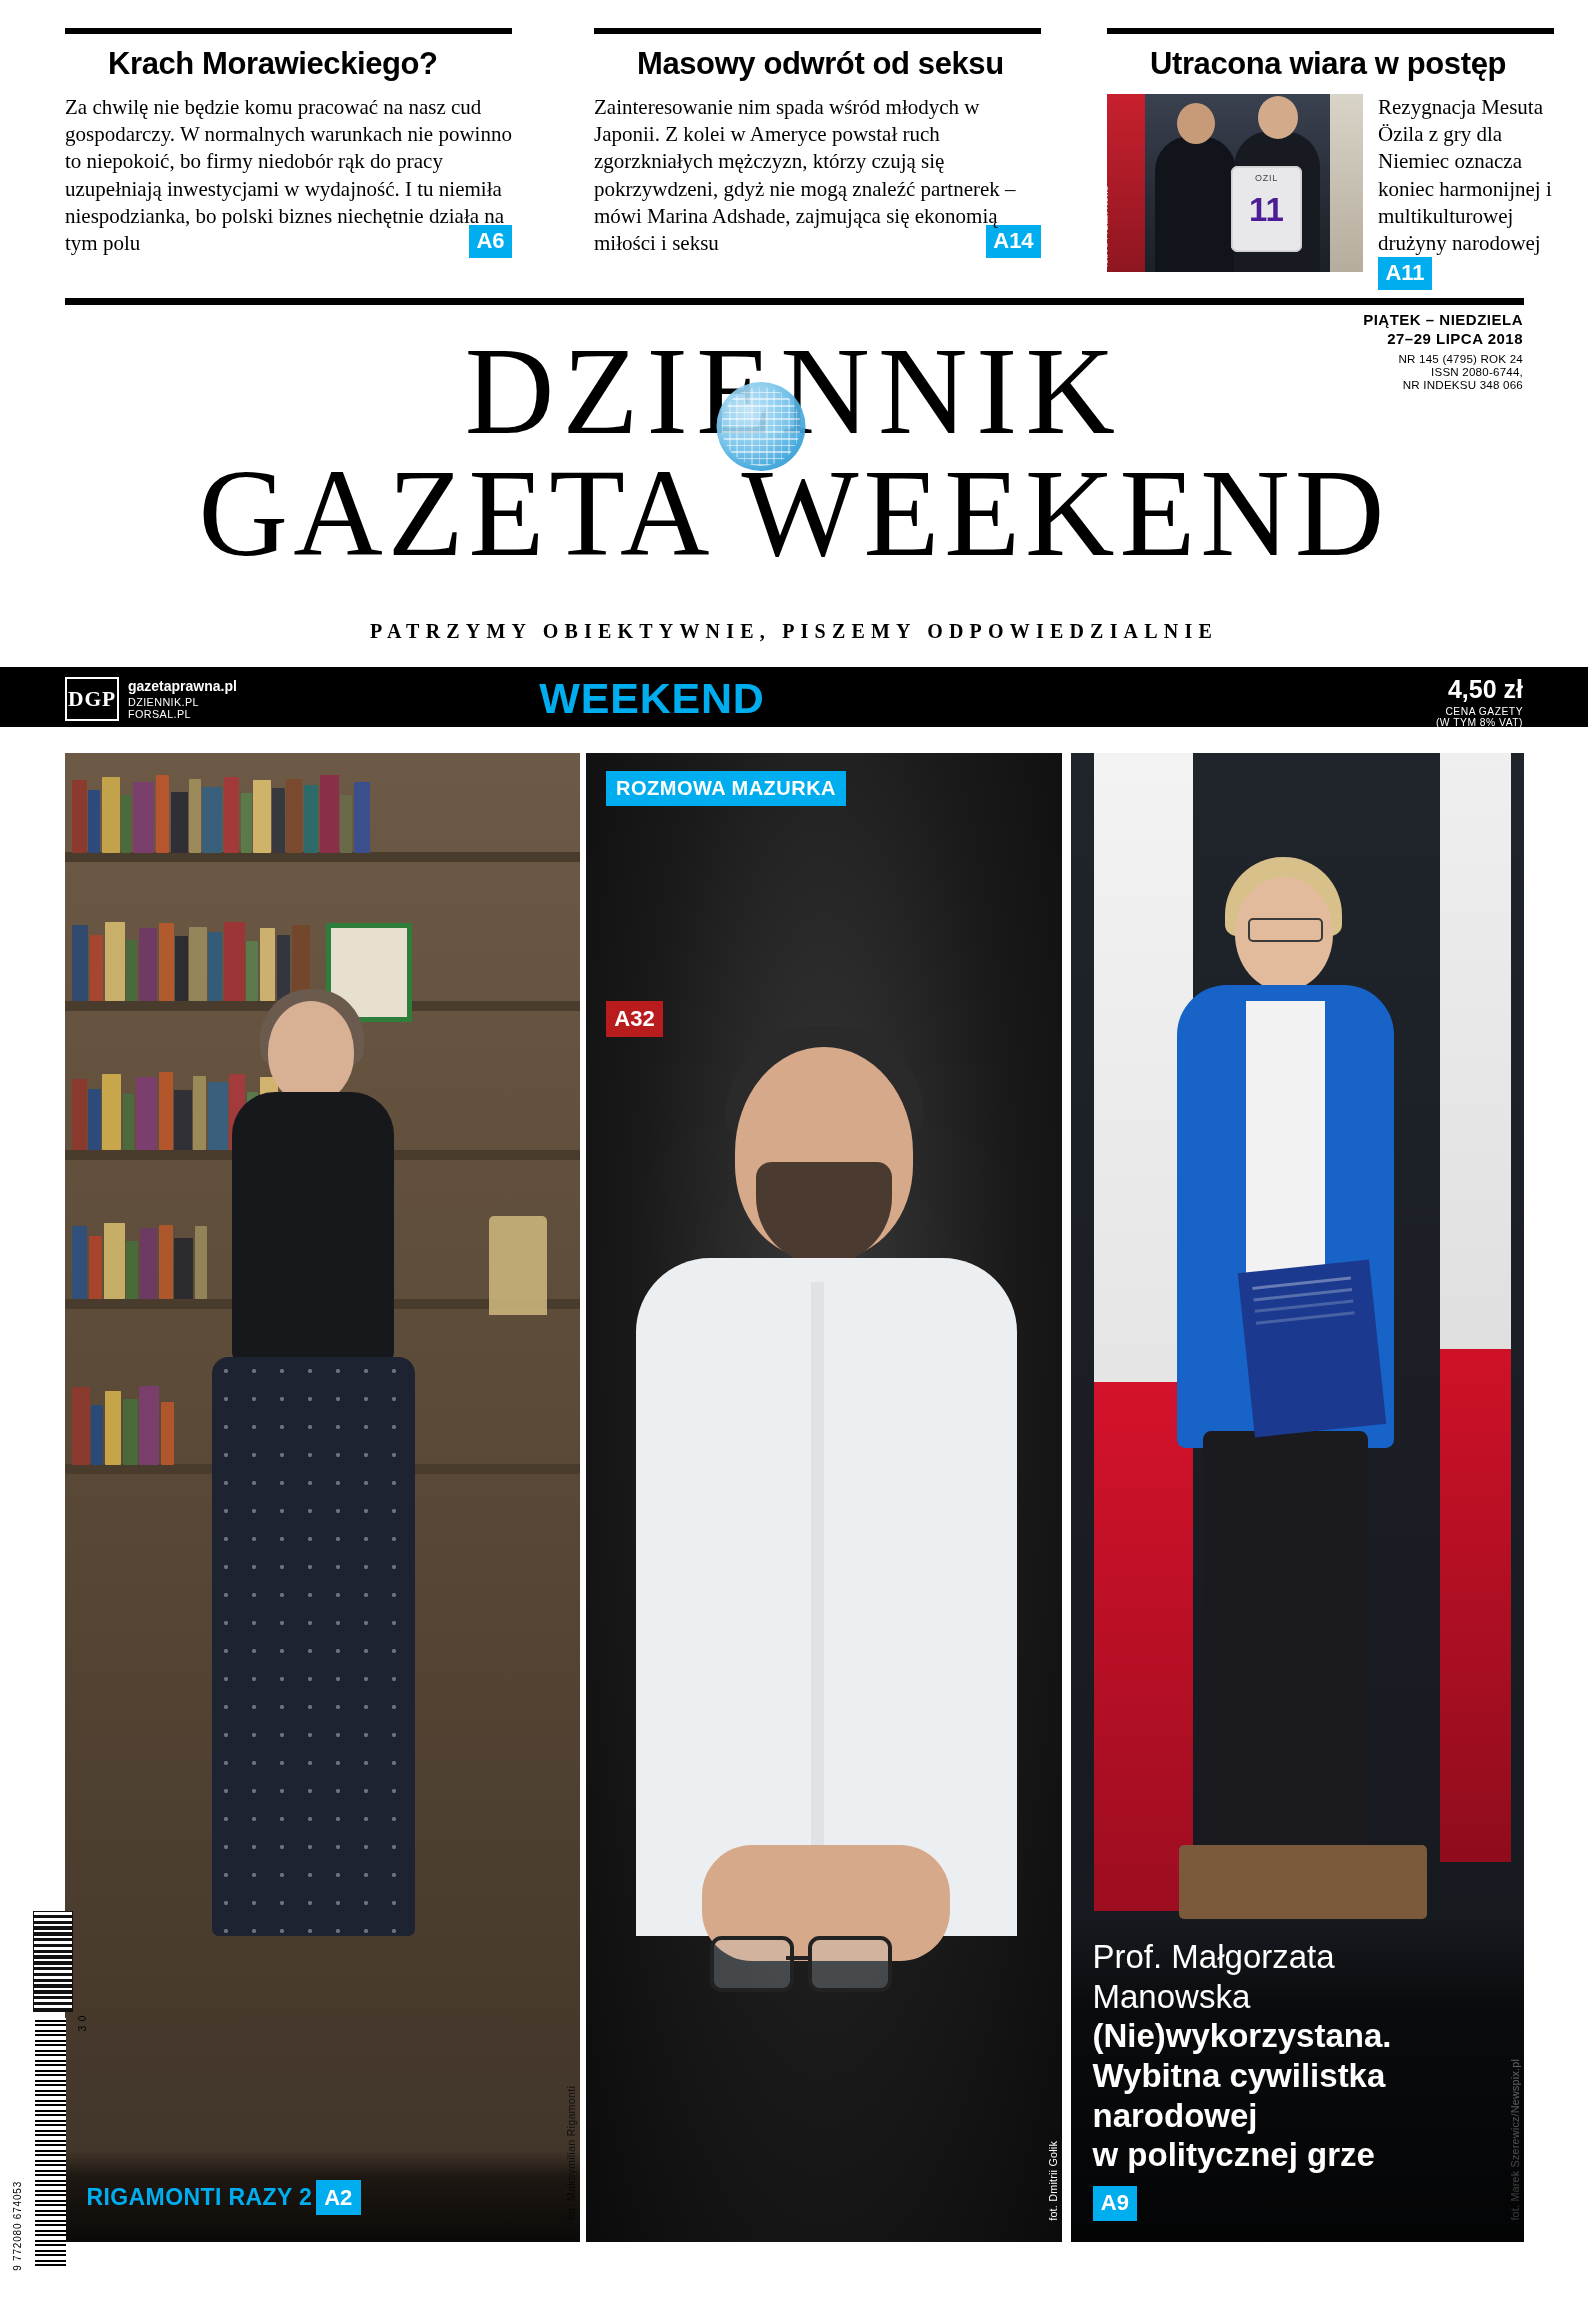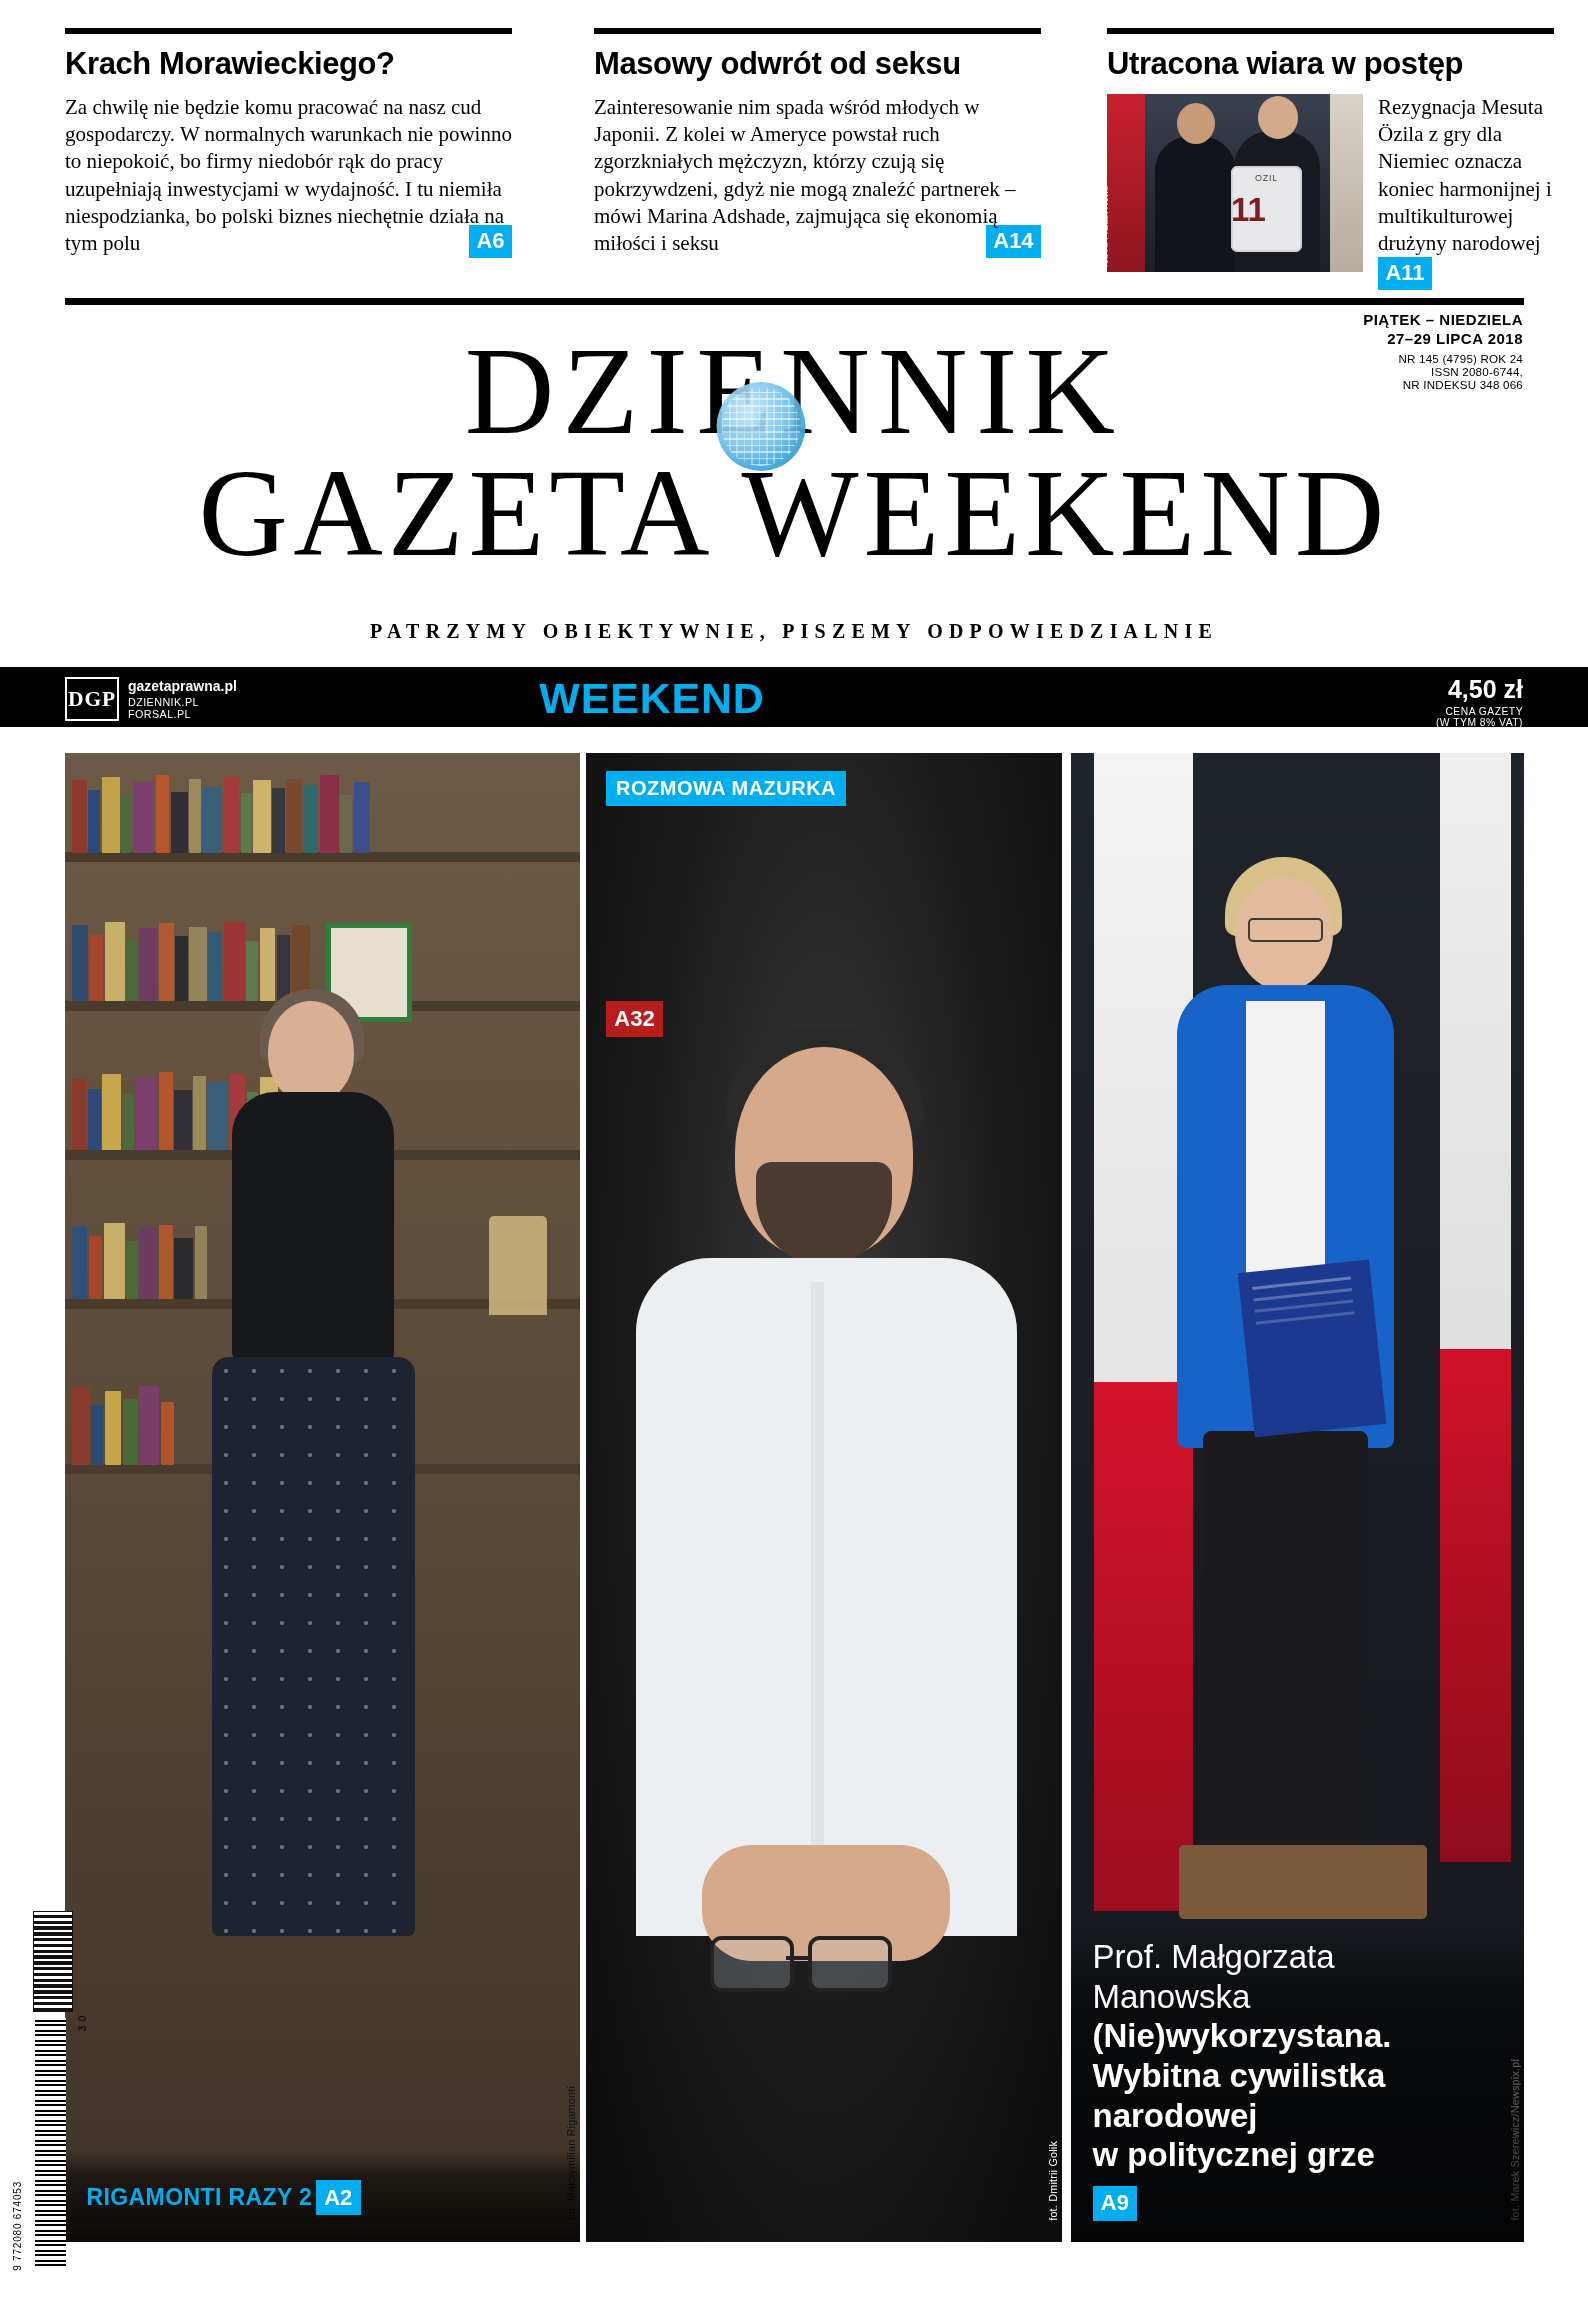--- a/index.html
+++ b/index.html
@@ -3,21 +3,21 @@
 <meta charset="utf-8">
 <style>
   html,body{margin:0;padding:0;background:#ffffff;}
   body{width:1588px;height:2307px;font-family:"Liberation Sans",sans-serif;color:#000;position:relative;overflow:hidden;}
   .page{width:1588px;height:2307px;position:relative;background:#fff;}
 
   
   .teasers{position:absolute;left:0;top:0;width:1588px;height:294px;}
   .tcol{position:absolute;top:28px;}
   .tcol .rule{height:5.8px;background:#000;margin-bottom:13.2px;}
-  .t-head{font-family:"Liberation Sans",sans-serif;font-weight:bold;font-size:31px;line-height:1.08;letter-spacing:-0.4px;margin-bottom:13.2px;}
+  .t-head{font-family:"Liberation Sans",sans-serif;font-weight:bold;font-size:31px;line-height:1.08;letter-spacing:-0.4px;margin-bottom:13.2px;margin-left:43px;}
   .t-body{font-family:"Liberation Serif",serif;font-size:21px;line-height:1.30;}
   .pagetag{display:inline-block;background:#00AEEF;color:#fff;font-family:"Liberation Sans",sans-serif;font-weight:bold;font-size:22px;line-height:1;padding:5px 7.4px 5.8px 7.4px;vertical-align:middle;}
   .tag-right{float:right;margin-top:-5px;}
 
   #teaser1{left:65px;width:447px;}
   #teaser2{left:594px;width:447px;}
   #teaser3{left:1107px;width:447px;}
 
   .t3-flex{display:flex;gap:15px;}
   .t3-photo{width:256px;height:178px;position:relative;overflow:hidden;background:#2b2f38;}
@@ -26,21 +26,21 @@
 
   
   .ph-bg{position:absolute;inset:0;background:linear-gradient(180deg,#3a4150 0%,#262b35 60%,#1b1f26 100%);}
   .ph-flagL{position:absolute;left:0;top:0;width:38px;height:100%;background:linear-gradient(180deg,#c8202e,#8e1620);}
   .ph-flagR{position:absolute;right:0;top:0;width:33px;height:100%;background:linear-gradient(180deg,#d9d4c8,#b5ad9d);}
   .ph-manA{position:absolute;left:48px;bottom:0;width:81px;height:136px;background:#11141a;border-radius:35px 35px 0 0;}
   .ph-manA:after{content:"";position:absolute;left:22px;top:-33px;width:38px;height:41px;border-radius:50%;background:#c79a78;}
   .ph-manB{position:absolute;right:43px;bottom:0;width:86px;height:141px;background:#171a21;border-radius:36px 36px 0 0;}
   .ph-manB:after{content:"";position:absolute;left:24px;top:-35px;width:40px;height:43px;border-radius:50%;background:#d3ab8b;}
   .ph-jersey{position:absolute;left:124px;bottom:20px;width:71px;height:86px;background:#e8e8ea;border-radius:6.6px;box-shadow:0 0 0 1.7px #cfcfd4 inset;}
-  .ph-jersey .num{position:absolute;left:0;right:0;top:25px;font-family:"Liberation Sans",sans-serif;font-weight:bold;font-size:33px;color:#7f1d1d;}
+  .ph-jersey .num{position:absolute;left:0;right:0;top:25px;text-align:center;font-family:"Liberation Sans",sans-serif;font-weight:bold;font-size:33px;color:#4c1d95;}
   .ph-jersey .nm{position:absolute;left:0;right:0;top:7.4px;text-align:center;font-size:9px;letter-spacing:0.8px;color:#444;}
 
   
   .mast-rule{position:absolute;left:65px;top:298px;width:1459px;height:7.4px;background:#000;}
   .dateblock{position:absolute;right:65px;top:311px;text-align:right;font-family:"Liberation Sans",sans-serif;}
   .dateblock .d1{font-weight:bold;font-size:15px;letter-spacing:0.5px;}
   .dateblock .d2{font-weight:bold;font-size:15px;letter-spacing:0.5px;margin-top:1.7px;}
   .dateblock .d3{font-size:11.6px;margin-top:5px;letter-spacing:0.2px;}
   .dateblock .d4{font-size:11.6px;letter-spacing:0.2px;}
   .dateblock .d5{font-size:11.6px;letter-spacing:0.2px;}

